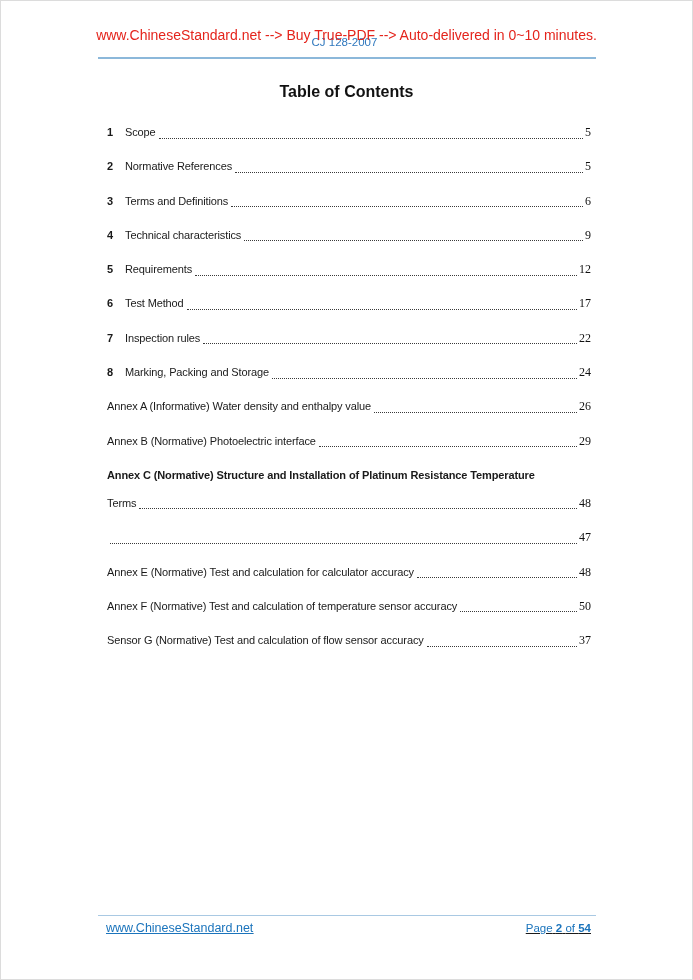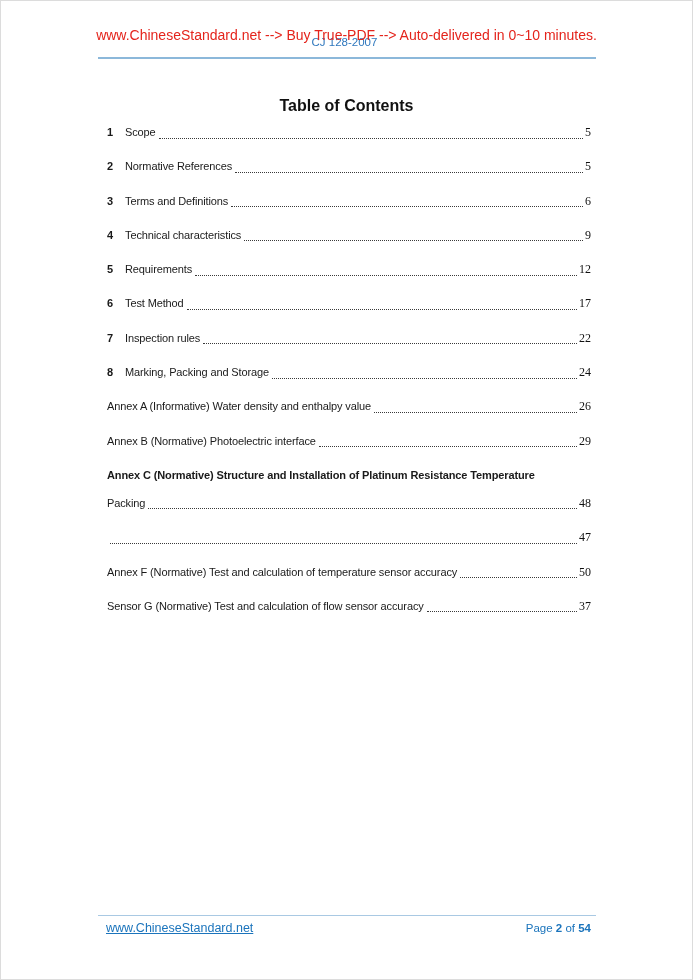--- a/index.html
+++ b/index.html
@@ -21,35 +21,35 @@
   }
   .doc-code {
     position:absolute; top:35px; left:0; right:4px;
     text-align:center;
     color:#2e77bd; font-size:11.5px; z-index:1;
   }
   .rule { position:absolute; left:97px; width:498px; }
   .rule-top { top:56px; height:2px; background:#8cb8da; }
   .rule-bottom { top:914px; height:1px; background:#a9c9e3; }
   .title {
-    position:absolute; top:96px; left:0; right:0; margin:0;
+    position:absolute; top:82px; left:0; right:0; margin:0;
     text-align:center; font-size:16px; font-weight:bold; color:#111;
   }
   .toc { position:absolute; top:121px; left:106px; width:484px; }
   .toc-row { display:flex; align-items:flex-end; line-height:20.5px; margin-bottom:13.8px; }
   .toc-row.wrap { display:block; }
   .toc-num { flex:none; width:18px; font-weight:bold; font-size:11px; }
   .toc-label { flex:none; font-weight:normal; font-size:11px; letter-spacing:-0.12px; white-space:nowrap; }
   .wrap .line1 { font-weight:bold; font-size:11px; letter-spacing:-0.12px; white-space:nowrap; line-height:20.5px; margin-bottom:7.5px; }
   .wrap .line2 { display:flex; align-items:flex-end; line-height:20.5px; }
   .dots { flex:1 1 auto; min-width:6px; border-bottom:1.6px dotted #3a3a3a; margin:0 2px 4px 3px; }
   .toc-page { flex:none; font-family:"Liberation Serif", serif; font-size:12px; color:#111; }
   .footer {
     position:absolute; top:920px; left:105px; width:485px;
-    display:flex; justify-content:space-between; align-items:baseline;
+    display:flex; justify-content:space-between; align-items:baseline;text-decoration:underline;
   }
   .footer-link { color:#1b74bc; font-size:12.5px; text-decoration:underline; cursor:pointer; }
   .page-indicator { color:#1b74bc; font-size:11.5px; }
   .page-indicator b { font-weight:bold; }
 </style>
 </head>
 <body>
 
 <div class="page">
 
@@ -116,28 +116,33 @@
         <span class="toc-page">26</span>
       </div>
       <div class="toc-row">
         <span class="toc-label">Annex B (Normative) Photoelectric interface</span>
         <span class="dots"></span>
         <span class="toc-page">29</span>
       </div>
       <div class="toc-row wrap">
         <div class="line1">Annex C (Normative) Structure and Installation of Platinum Resistance Temperature</div>
         <div class="line2">
-          <span class="toc-label">Packing</span>
+          <span class="toc-label">Terms</span>
           <span class="dots"></span>
           <span class="toc-page">48</span>
         </div>
       </div>
       <div class="toc-row">
         <span class="dots"></span>
         <span class="toc-page">47</span>
+      </div>
+      <div class="toc-row">
+        <span class="toc-label">Annex E (Normative) Test and calculation for calculator accuracy</span>
+        <span class="dots"></span>
+        <span class="toc-page">48</span>
       </div>
       <div class="toc-row">
         <span class="toc-label">Annex F (Normative) Test and calculation of temperature sensor accuracy</span>
         <span class="dots"></span>
         <span class="toc-page">50</span>
       </div>
       <div class="toc-row">
         <span class="toc-label">Sensor G (Normative) Test and calculation of flow sensor accuracy</span>
         <span class="dots"></span>
         <span class="toc-page">37</span>

